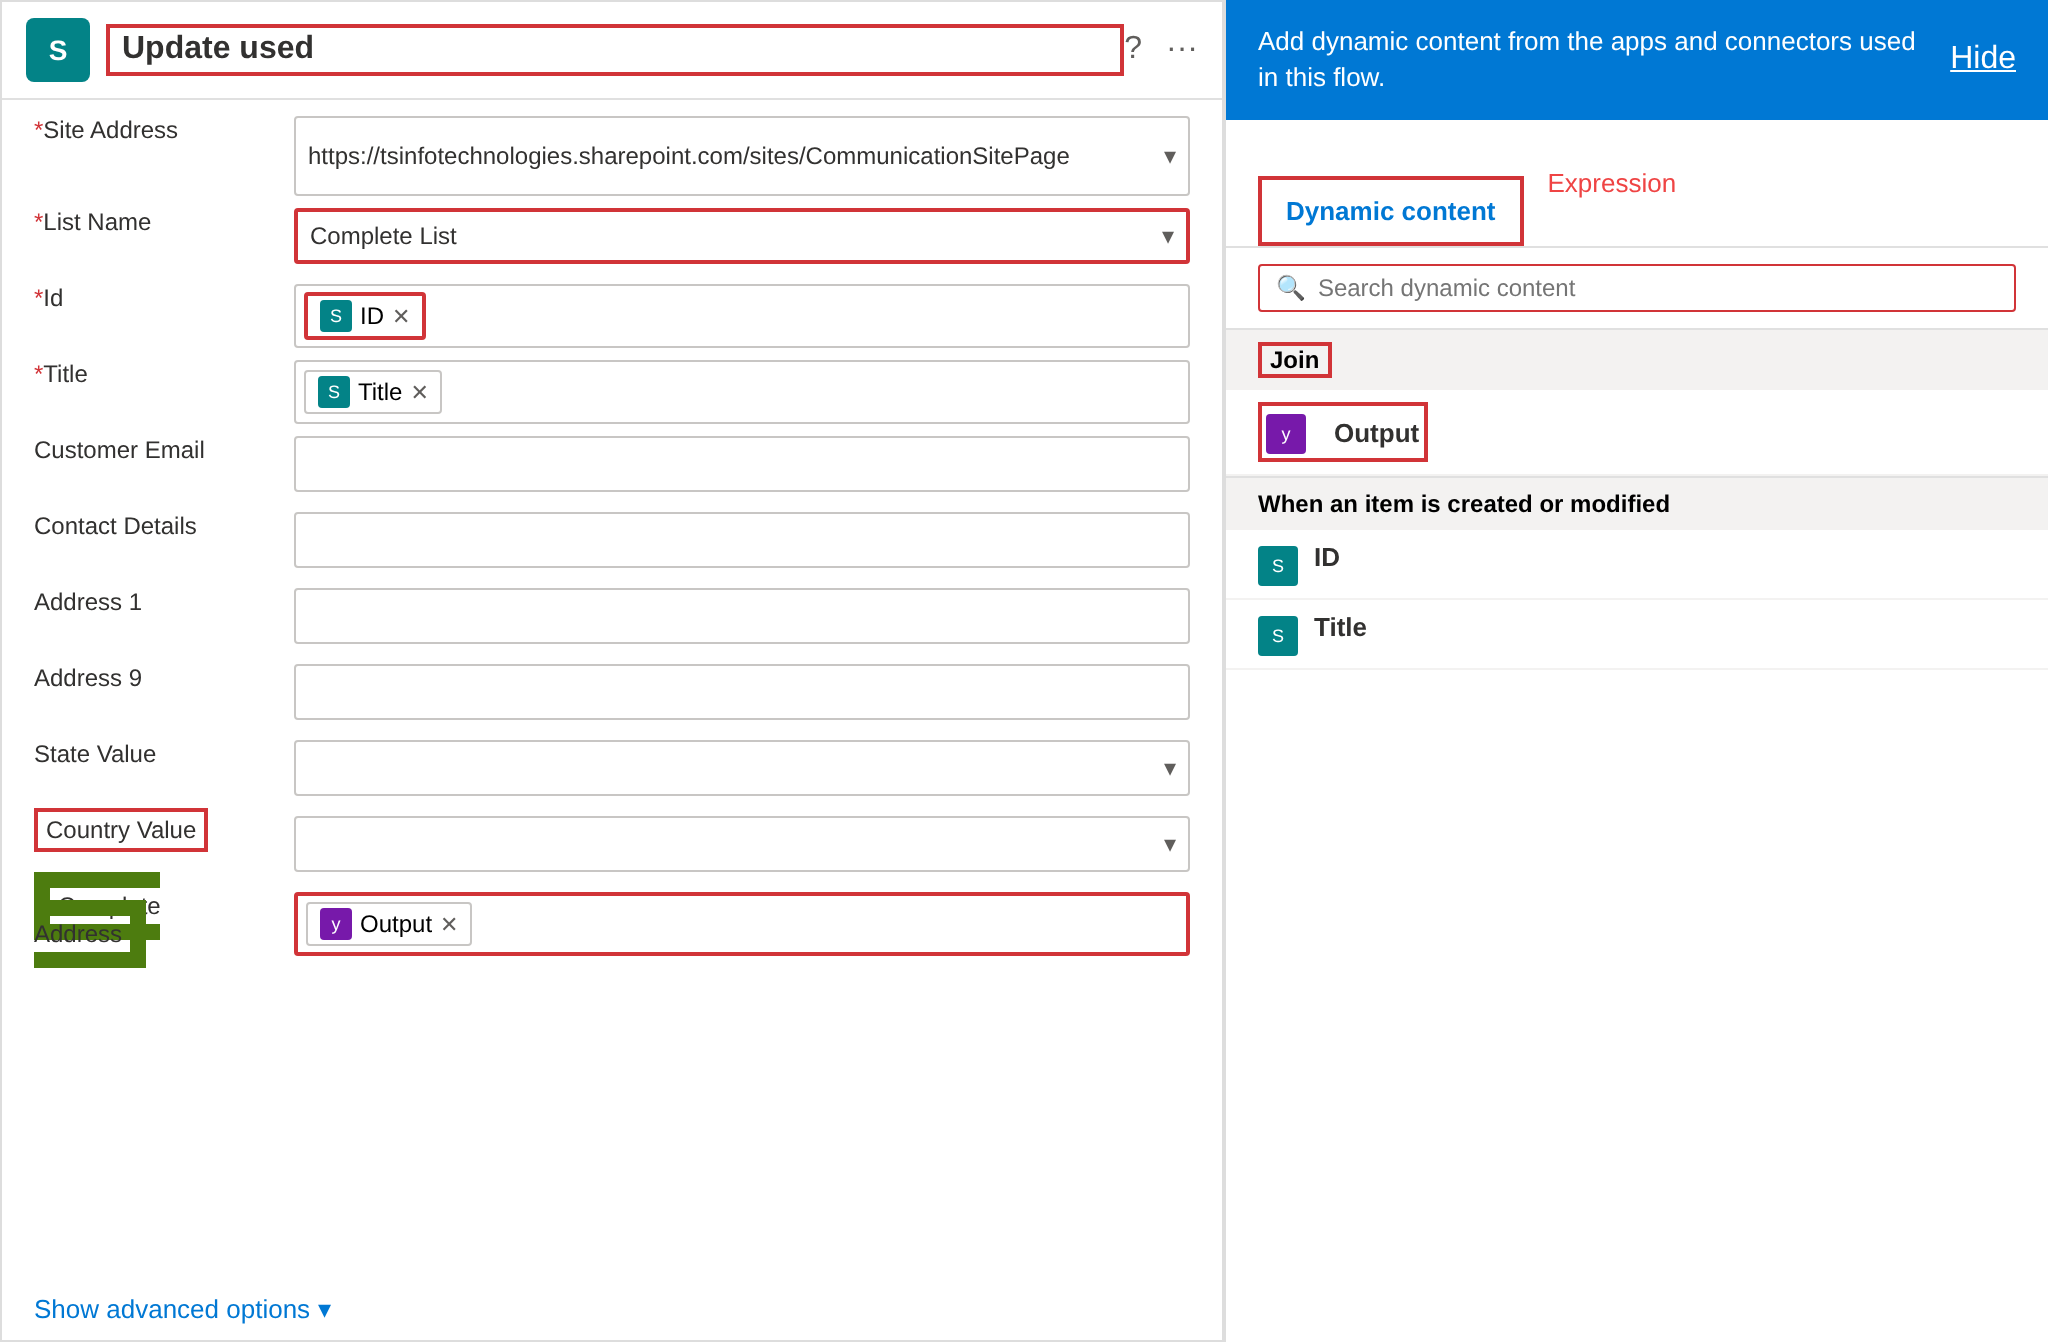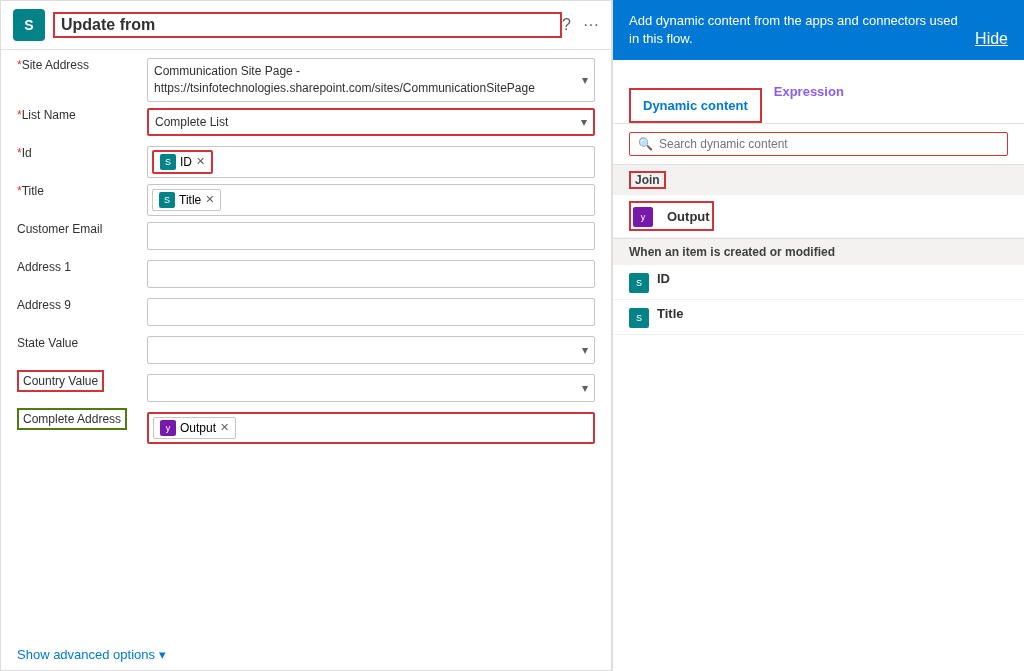--- a/index.html
+++ b/index.html
@@ -195,21 +195,21 @@
       display: flex;
       flex-direction: column;
       border-left: 1px solid #ddd;
     }
 
     .dynamic-content-header {
       background: #0078d4;
       color: white;
       padding: 12px 16px;
       display: flex;
-      align-items: flex-end;
+      align-items: center;
       justify-content: space-between;
     }
     .dynamic-content-header-text {
       font-size: 13px;
       line-height: 1.4;
       flex: 1;
     }
     .hide-btn {
       color: white;
       font-size: 16px;
@@ -223,22 +223,21 @@
       display: flex;
       align-items: center;
       background: white;
       border-bottom: 1px solid #e0e0e0;
       padding: 0 16px;
     }
     .dynamic-tab {
       padding: 8px 12px;
       font-size: 13px;
       cursor: pointer;
-      color: #8b5cf6;
-      font-weight: bold;
+      color: #ef4444;
     }
     .dynamic-tab.active {
       color: #0078d4;
       border-bottom: 2px solid #0078d4;
       font-weight: 600;
       margin-top: 28px;
     }
     .dynamic-tab-outlined {
       border: 2px solid #d13438 !important;
     }
@@ -269,21 +268,21 @@
     .dynamic-list {
       overflow-y: auto;
       flex: 1;
       background: white;
     }
 
     .section-header {
       padding: 6px 16px;
       font-size: 12px;
       font-weight: 600;
-      color: #404040;
+      color: #000000;
       background: #f3f2f1;
       display: flex;
       align-items: center;
       gap: 6px;
     }
     .section-label-box {
       border: 2px solid #d13438;
       padding: 0 4px;
     }
 
@@ -320,53 +319,52 @@
     .dynamic-list::-webkit-scrollbar-track { background: #f3f2f1; }
     .dynamic-list::-webkit-scrollbar-thumb { background: #c8c6c4; border-radius: 4px; }
 
     .form-body::-webkit-scrollbar { width: 6px; }
     .form-body::-webkit-scrollbar-track { background: #f3f2f1; }
     .form-body::-webkit-scrollbar-thumb { background: #c8c6c4; }
 
     .label-required-star { color: #d13438; }
 
     .complete-address-label-box {
-      border: 2px solid #4d7c0f;
+      border: 8px solid #4d7c0f;
       padding: 2px 4px;
     }
     .country-value-label-box {
       border: 2px solid #d13438;
       padding: 2px 4px;
     }
   </style>
 </head>
 <body>
 
 <div class="left-panel">
 
   <div class="panel-header">
     <div class="header-icon">
       <span>S</span>
     </div>
-    <div class="header-title">Update from</div>
+    <div class="header-title">Update used</div>
     <div class="header-actions">
       <div class="header-help">?</div>
       <div class="header-more">···</div>
     </div>
   </div>
 
   <div class="form-body">
 
     <div class="form-row">
       <div class="form-label">
         <span class="label-required-star">*</span><span>Site Address</span>
       </div>
       <div class="site-address-field">
         <div class="site-address-text">
-          <div>Communication Site Page -</div>
           <div>https://tsinfotechnologies.sharepoint.com/sites/CommunicationSitePage</div>
         </div>
         <span class="chevron-down">▾</span>
       </div>
     </div>
 
     <div class="form-row">
       <div class="form-label">
         <span class="label-required-star">*</span><span>List Name</span>
       </div>
@@ -404,20 +402,24 @@
           <span class="token-close">✕</span>
         </div>
       </div>
     </div>
 
     <div class="form-row">
       <div class="form-label">Customer Email</div>
       <input class="form-control" type="text" style="">
     </div>
 
+    <div class="form-row">
+      <div class="form-label">Contact Details</div>
+      <input class="form-control" type="text" style="">
+    </div>
 
     <div class="form-row">
       <div class="form-label">Address 1</div>
       <input class="form-control" type="text" style="">
     </div>
 
     <div class="form-row">
       <div class="form-label">Address 9</div>
       <input class="form-control" type="text" style="">
     </div>

